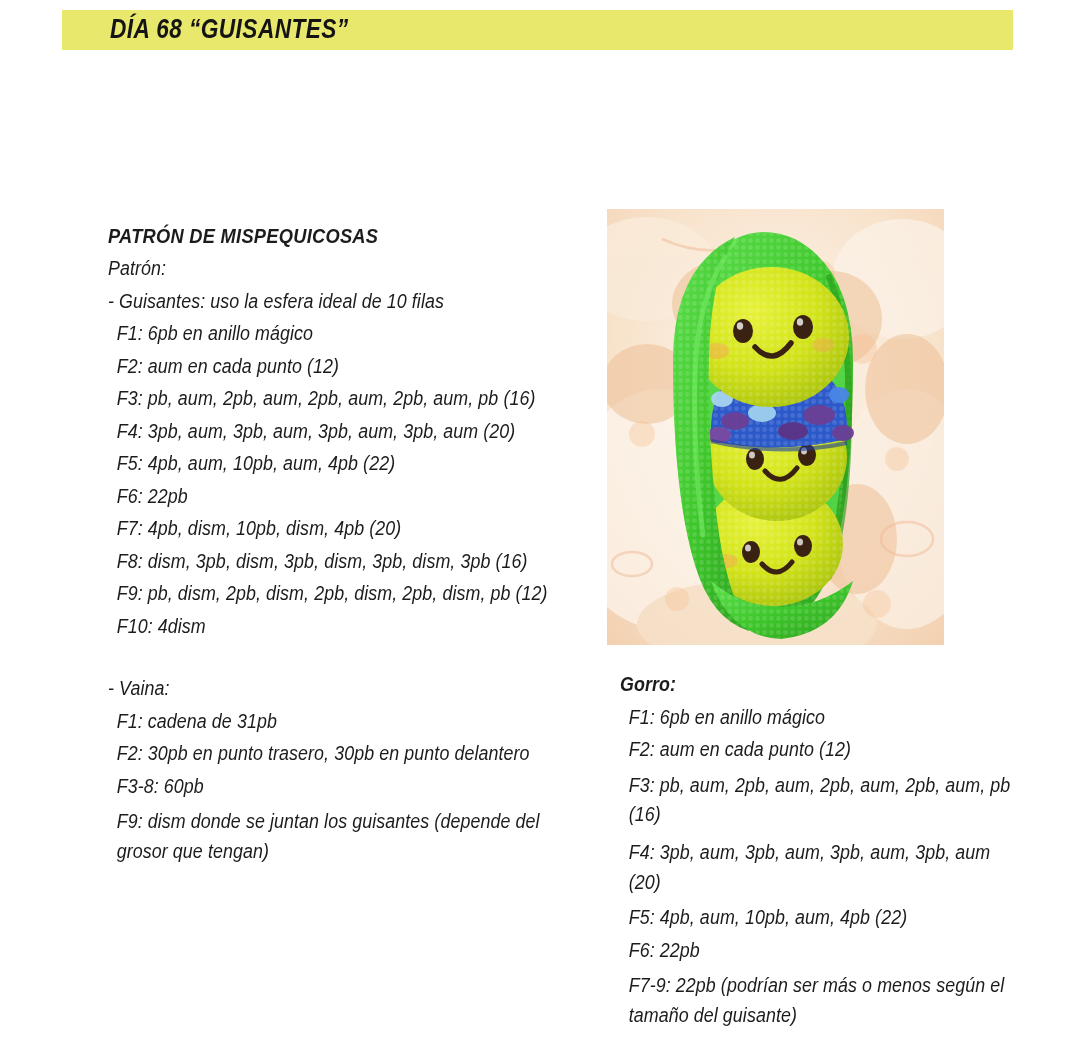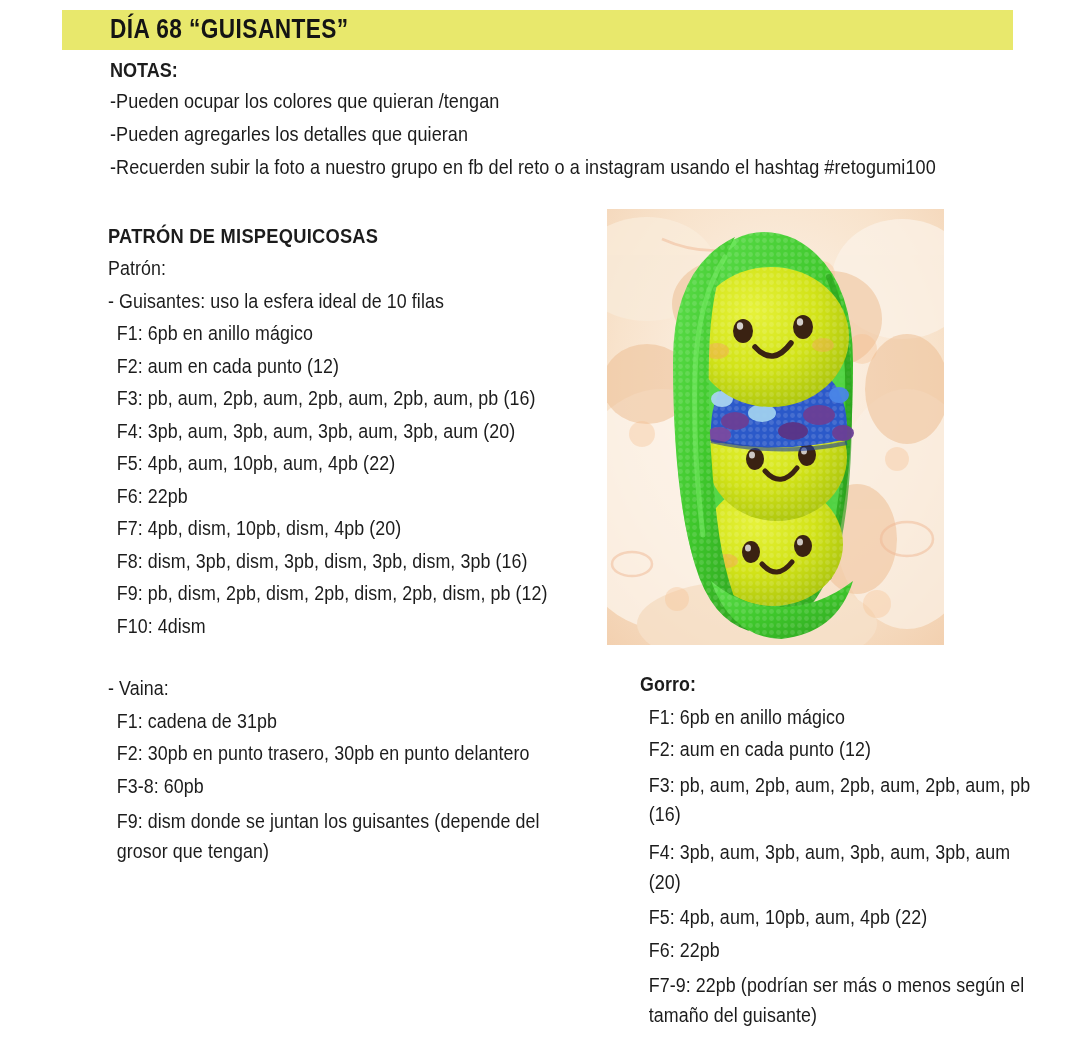--- a/index.html
+++ b/index.html
@@ -5,21 +5,21 @@
 <style>
   html,body{margin:0;padding:0;}
   body{
     width:1080px;height:1061px;
     background:#ffffff;
     font-family:"Liberation Sans", sans-serif;
     color:#1c1c1c;
     overflow:hidden;
     position:relative;
   }
-  .page{position:absolute;inset:0;}
+  .page{position:absolute;inset:0;font-style:italic;}
 
   
   .header-bar{
     position:absolute;
     left:62px; top:10px;
     width:951px; height:40px;
     background:#e8e86c;
   }
   .header-title{
     position:absolute;
@@ -75,21 +75,21 @@
     letter-spacing:0.1px;
   }
   .line.b{font-weight:700;}
   .line.ind{padding-left:10px;}
   .line.wrap{white-space:normal;width:540px;line-height:1.45;}
   .spacer{height:30px;}
 
   
   .col-right{
     position:absolute;
-    left:640px; top:672px;
+    left:620px; top:672px;
     width:400px;
   }
   .col-right .line{font-size:20.5px;margin-bottom:8.5px;}
   .col-right .line.wrap{width:450px;}
 
   
   .photo{
     position:absolute;
     left:607px; top:209px;
     width:337px; height:436px;
@@ -99,26 +99,20 @@
   .photo svg{display:block;width:100%;height:100%;}
 </style>
 </head>
 <body>
 
 <div class="page">
 
   <div class="header-bar"></div>
   <div class="header-title">DÍA 68 “GUISANTES”</div>
 
-  <div class="notes">
-    <div class="notes-label">NOTAS:</div>
-    <div class="note-line">-Pueden ocupar los colores que quieran /tengan</div>
-    <div class="note-line">-Pueden agregarles los detalles que quieran</div>
-    <div class="note-line">-Recuerden subir la foto a nuestro grupo en fb  del reto o a instagram usando el hashtag #retogumi100</div>
-  </div>
 
   <div class="col-left">
     <div class="sec-title">PATRÓN DE MISPEQUICOSAS</div>
     <div class="line">Patrón:</div>
     <div class="line">- Guisantes: uso la esfera ideal de 10 filas</div>
     <div class="line ind">F1: 6pb en anillo mágico</div>
     <div class="line ind">F2: aum en cada punto (12)</div>
     <div class="line ind">F3: pb, aum, 2pb, aum, 2pb, aum, 2pb, aum, pb (16)</div>
     <div class="line ind">F4: 3pb, aum, 3pb, aum, 3pb, aum, 3pb, aum (20)</div>
     <div class="line ind">F5: 4pb, aum, 10pb, aum, 4pb (22)</div>

